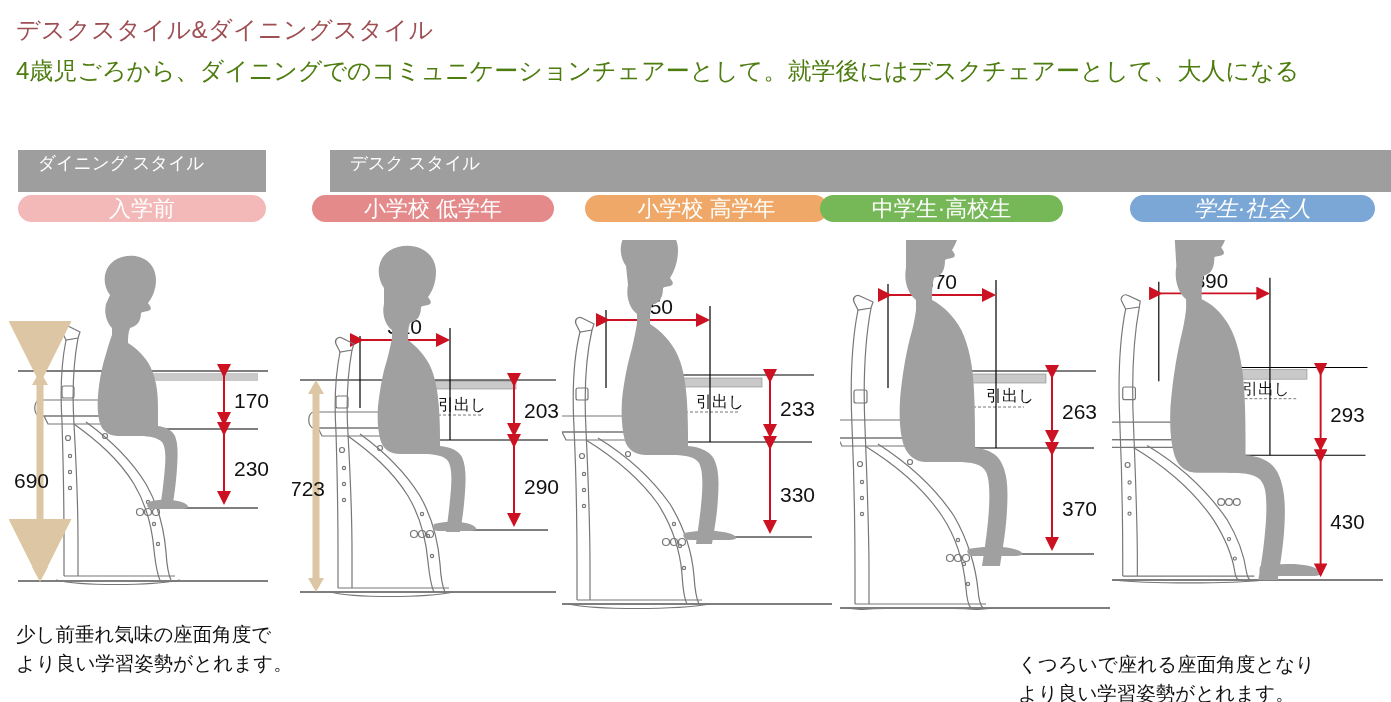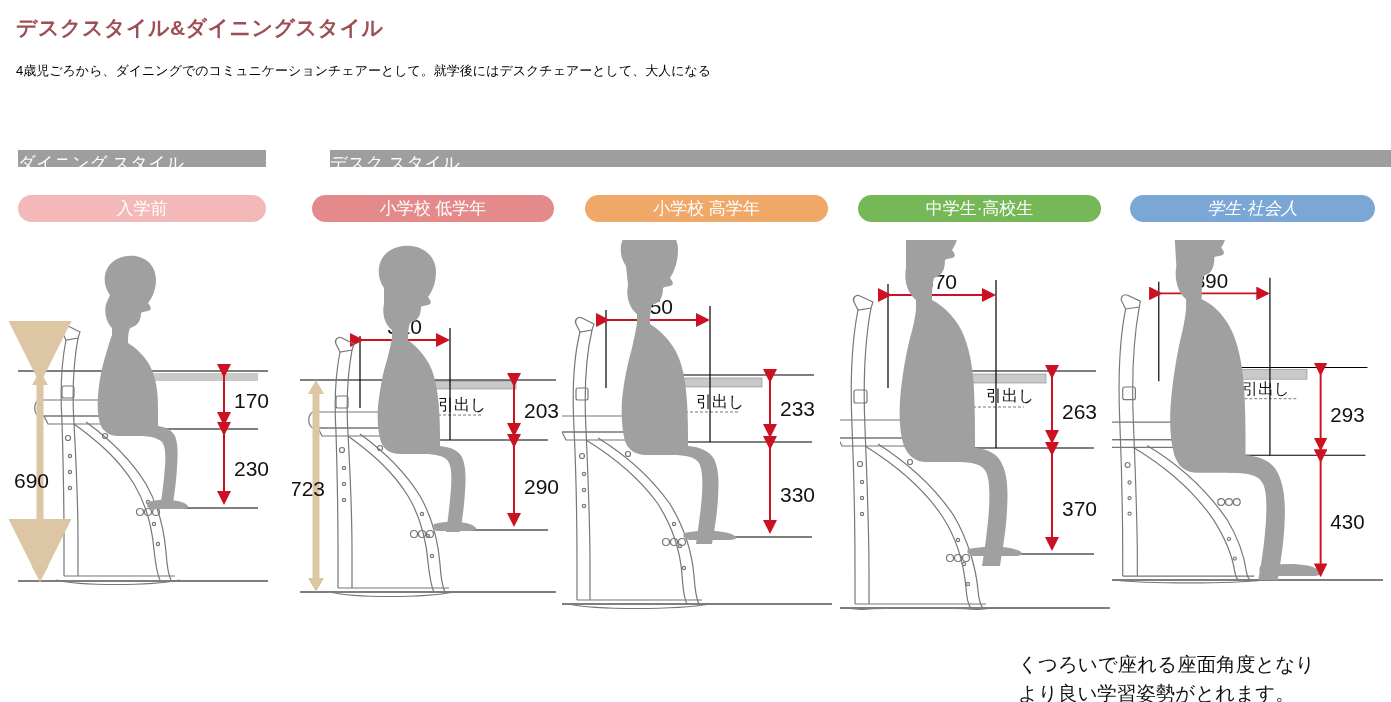--- a/index.html
+++ b/index.html
@@ -15,70 +15,70 @@
     overflow: hidden;
     color: #111;
   }
   .page { position: absolute; inset: 0; }
 
   
   #page-title {
     position: absolute;
     left: 16px;
     top: 14px;
-    font-size: 21px;
-    font-weight: bold;
+    font-size: 24px;
+    font-weight: normal;
     letter-spacing: 0.5px;
     color: #9d4f53;
     white-space: nowrap;
   }
   #intro-block {
     position: absolute;
     left: 16px;
     top: 56px;
     width: 1250px;
-    font-size: 13px;
+    font-size: 24px;
     line-height: 29px;
-    color: #000000;
+    color: #4d7c0f;
     white-space: nowrap;
   }
   #intro-block .line { display: block; }
 
   
   .group-bar {
     position: absolute;
-    height: 17px;
+    height: 42px;
     background: #9e9e9e;
     color: #ffffff;
     font-size: 17.5px;
     line-height: 26px;
-    padding-left: 0;
+    padding-left: 20px;
     box-sizing: border-box;
     white-space: nowrap;
   }
   #group-bar-dining { left: 18px;  top: 150px; width: 248px; }
   #group-bar-desk   { left: 310px; top: 150px; width: 1065px; margin-left: 20px; }
 
   
   .age-pill {
     position: absolute;
     top: 195px;
     height: 27px;
     border-radius: 13.5px;
     color: #ffffff;
-    font-size: 17px;
+    font-size: 22px;
     line-height: 27px;
     text-align: center;
     white-space: nowrap;
     box-sizing: border-box;
   }
   #pill-0 { left: 18px;   width: 248px; background: #f3b8b8; }
   #pill-1 { left: 312px;  width: 242px; background: #e58a8a; }
   #pill-2 { left: 585px;  width: 243px; background: #efa868; }
-  #pill-3 { left: 858px;  width: 243px; background: #76b857; }
+  #pill-3 { left: 820px;  width: 243px; background: #76b857; }
   #pill-4 { left: 1130px; width: 245px; background: #7ba7d7; font-style: italic; }
 
   
   #figures {
     position: absolute;
     left: 0;
     top: 240px;
     width: 1391px;
     height: 370px;
   }
@@ -507,18 +507,22 @@
 
         <g>
           <line x1="214" y1="222" x2="214" y2="339" stroke="#cc1122" stroke-width="2" marker-start="url(#ah4)" marker-end="url(#ah4)"></line>
         </g>
         <text class="dim-label" x="224" y="292">430</text>
       </svg>
     </div>
 
   </div>
 
+  <div id="caption-left" class="caption">
+    <span class="line">少し前垂れ気味の座面角度で</span>
+    <span class="line">より良い学習姿勢がとれます。</span>
+  </div>
   <div id="caption-right" class="caption">
     <span class="line">くつろいで座れる座面角度となり</span>
     <span class="line">より良い学習姿勢がとれます。</span>
   </div>
 
 </div>
 
 </body></html>

